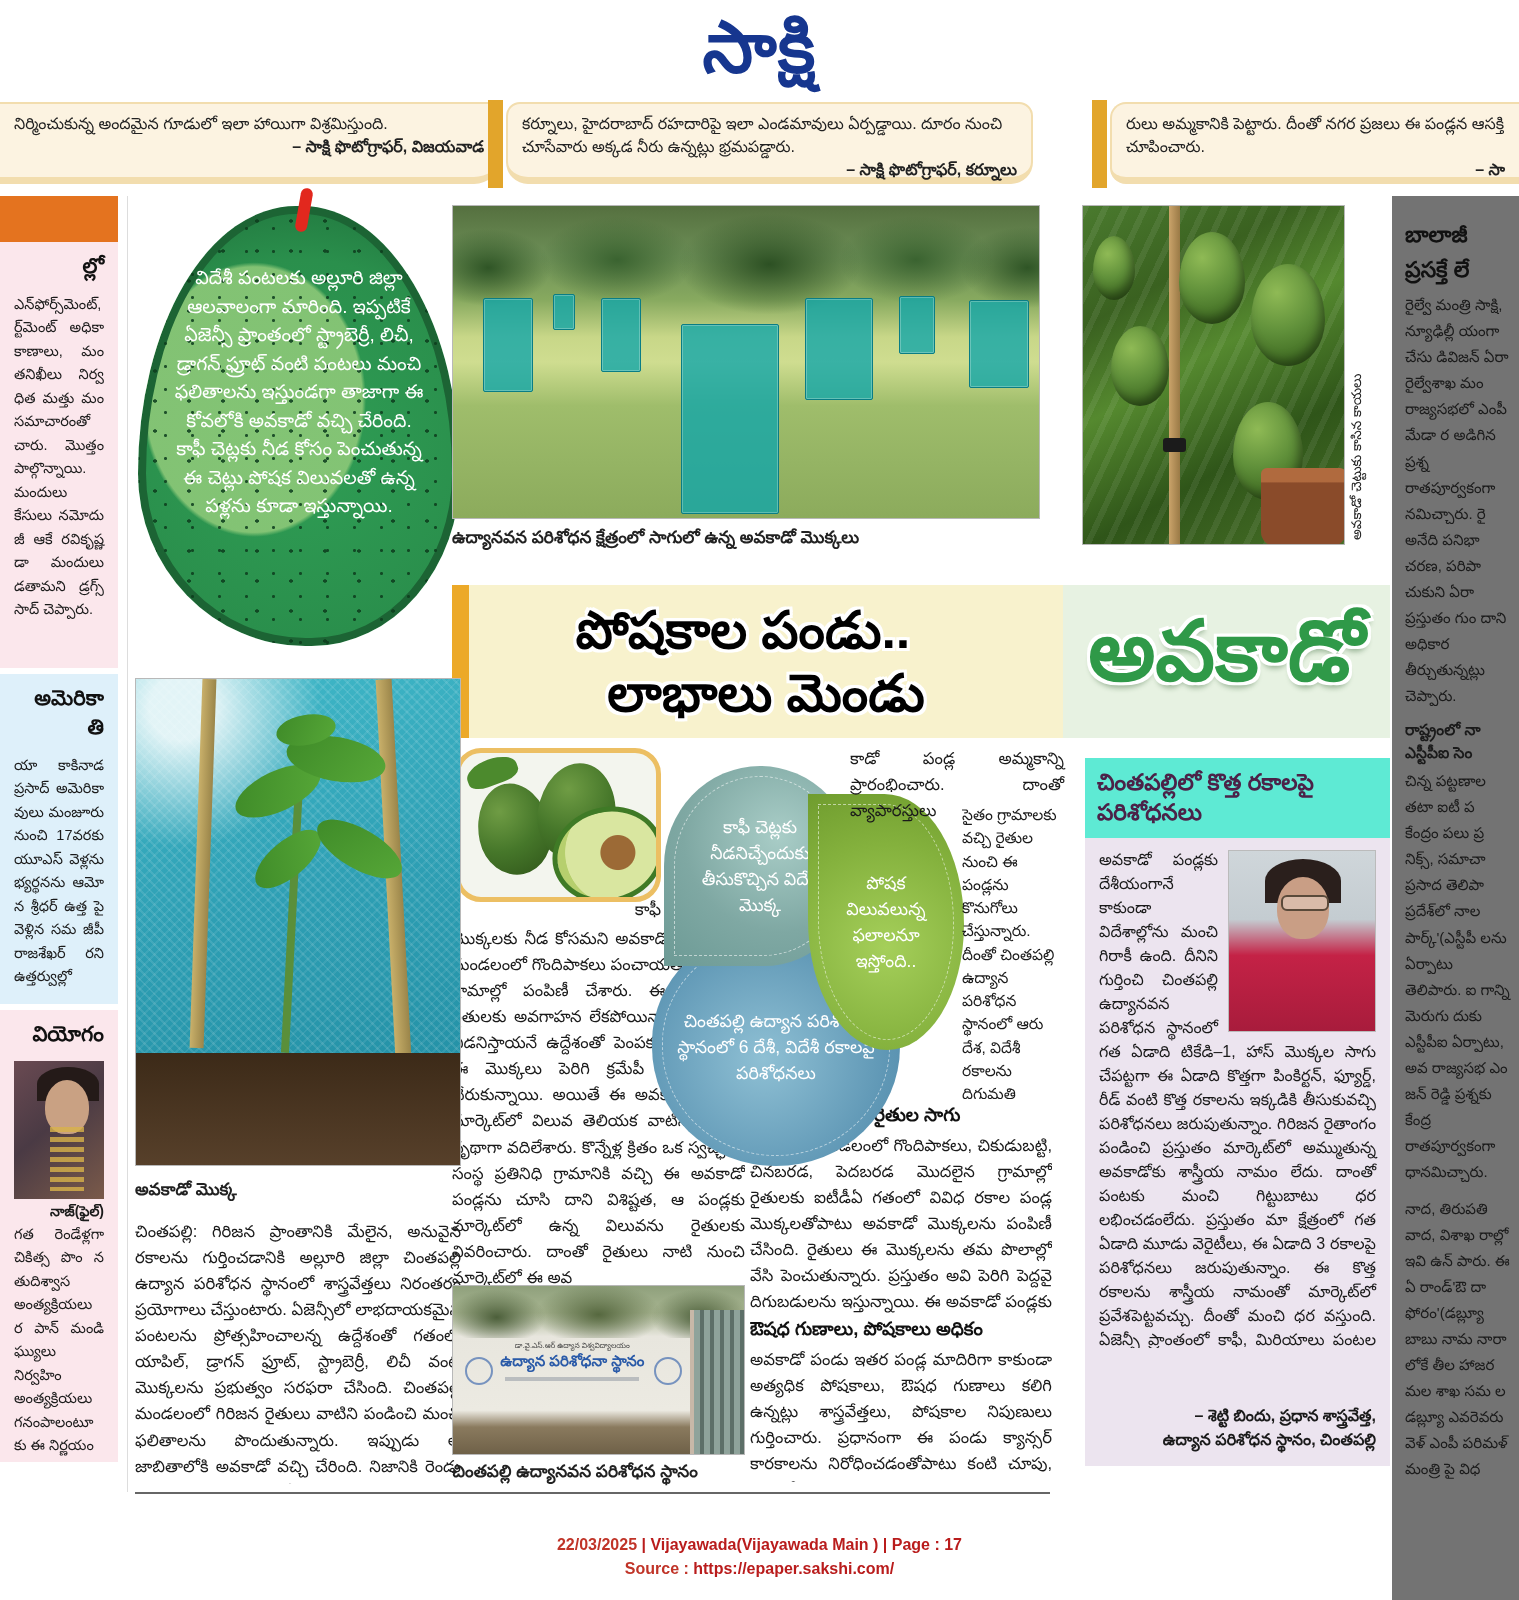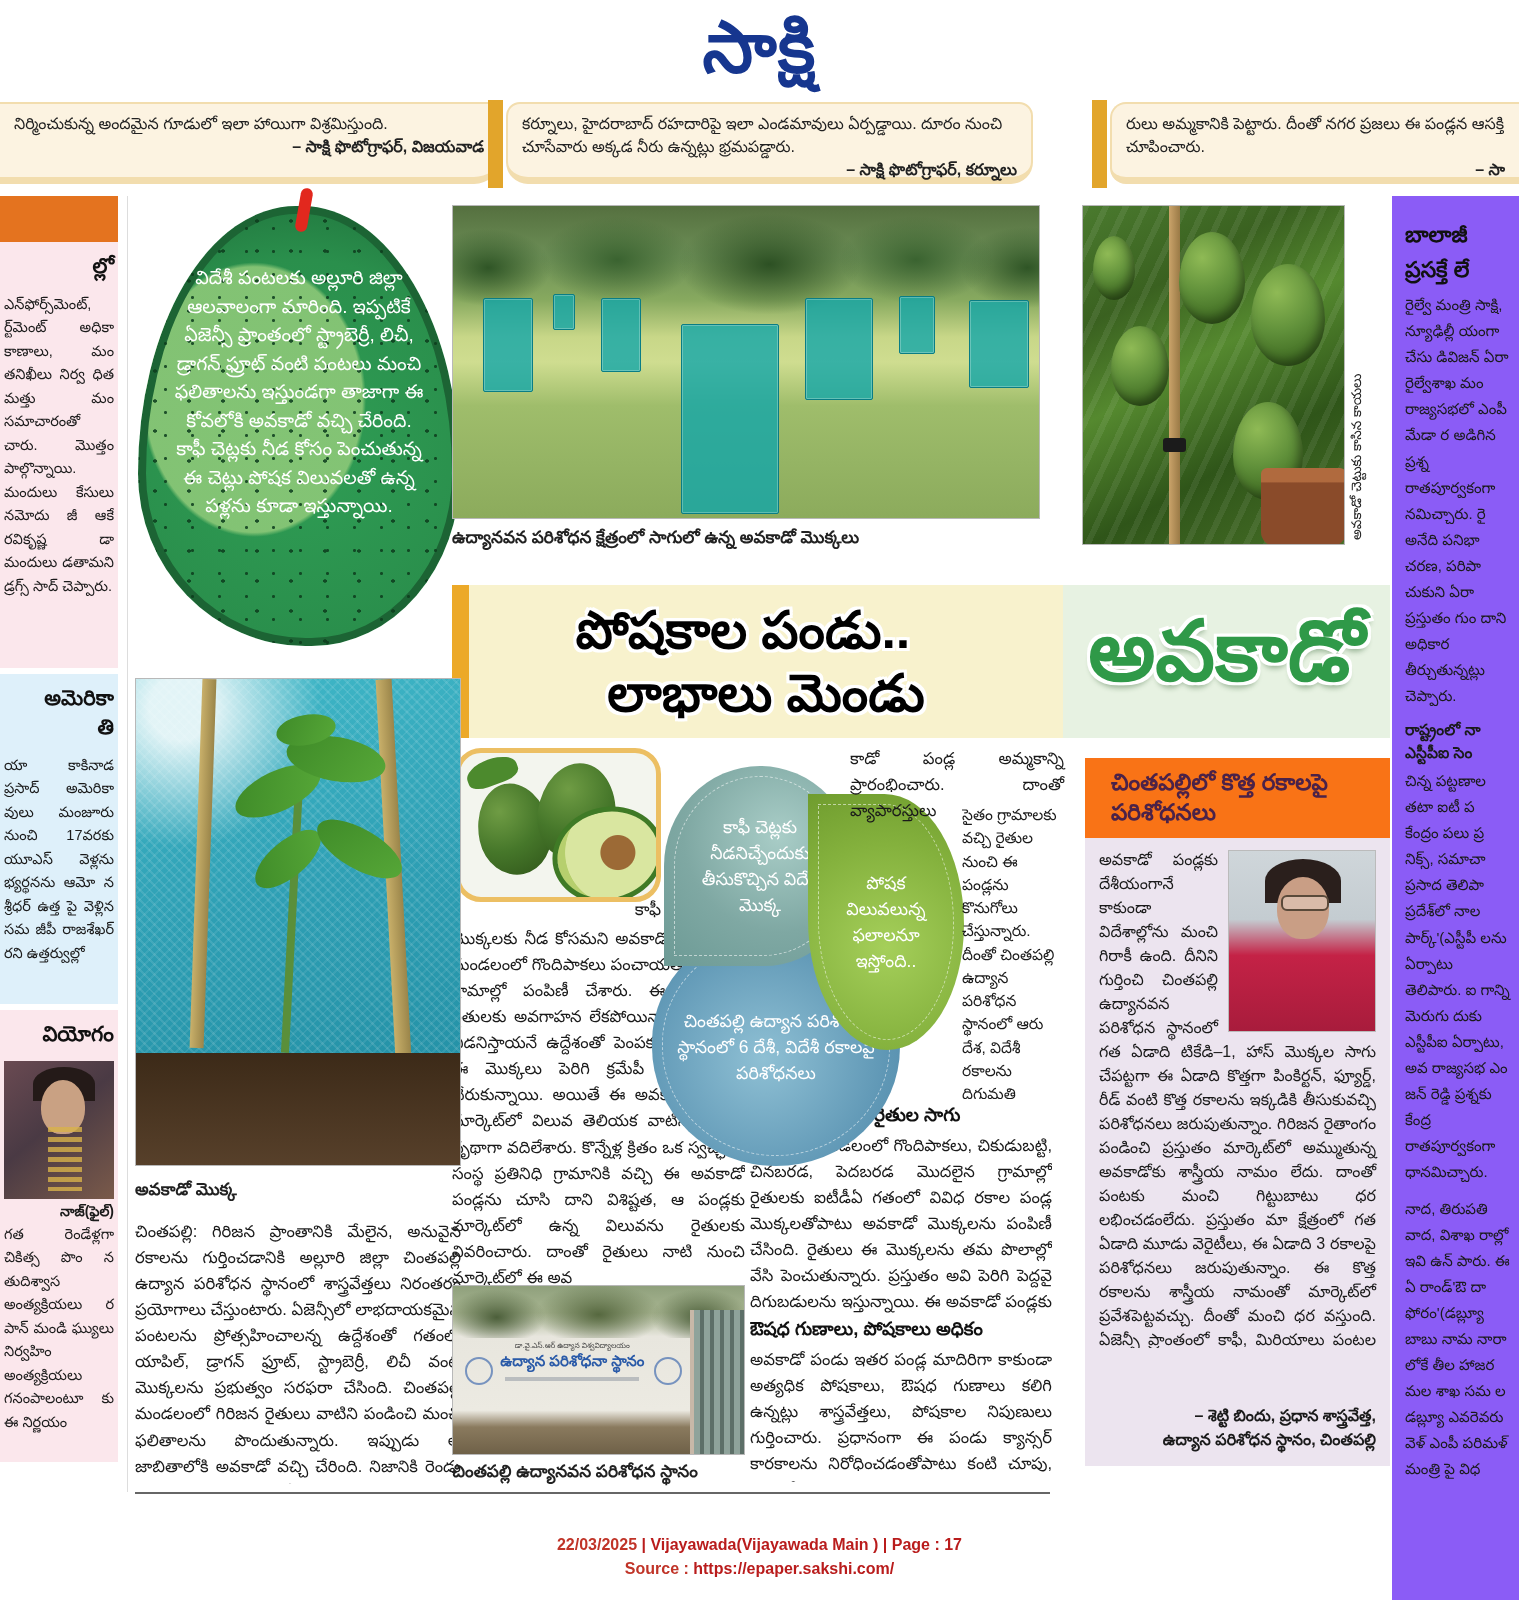--- a/index.html
+++ b/index.html
@@ -10,21 +10,21 @@
   .masthead{left:0;top:6px;width:100%;text-align:center;font-size:72px;font-weight:bold;color:#16368f;letter-spacing:1px;}
   
   .strip{background:#fcf3e1;border:2px solid #f2ddae;border-bottom-width:7px;box-sizing:border-box;
          padding:8px 14px;font-size:16px;line-height:1.45;color:#222;}
   .strip1{left:0;top:102px;width:500px;height:82px;border-left:none;border-radius:0 0 26px 0;}
   .strip2{left:506px;top:102px;width:527px;height:82px;border-radius:14px 14px 22px 22px;}
   .strip3{left:1110px;top:102px;width:409px;height:82px;border-right:none;border-radius:16px 0 0 16px;}
   .gold-bar{background:#e2a52b;width:15px;height:88px;}
   .cap-credit{text-align:right;font-weight:bold;}
   
-  .lc{left:0;width:118px;box-sizing:border-box;padding:8px 4px;overflow:hidden;text-align:right;}
+  .lc{left:0;width:118px;box-sizing:border-box;padding:8px 14px;overflow:hidden;text-align:right;}
   .lc-orange{top:196px;height:46px;background:#e4731f;padding:0;}
   .lc-pink1{top:242px;height:426px;background:#fbe7ec;}
   .lc-blue{top:674px;height:330px;background:#def0fa;}
   .lc-pink2{top:1010px;height:452px;background:#fbe7ec;}
   .lc h3{margin:4px 0 10px;font-size:21px;color:#111;}
   .lc .tx{font-size:14.5px;line-height:1.62;}
   .lc-photo{width:100%;height:138px;margin:6px 0 4px;position:relative;overflow:hidden;
             background:linear-gradient(140deg,#6a4a52 0%,#4a3a44 45%,#7a5a4a 100%);}
   .lc-photo .face{position:absolute;left:34%;top:14%;width:44px;height:54px;background:#c9a183;border-radius:50% 50% 45% 45%;}
   .lc-photo .hair{position:absolute;left:26%;top:4%;width:62px;height:34px;background:#241a18;border-radius:50% 50% 0 0;}
@@ -124,30 +124,30 @@
                 radial-gradient(ellipse 70px 40px at 85% 60%, #4c5f3a 0%, transparent 70%);}
   .sign{position:absolute;left:9%;top:33%;width:64%;text-align:center;}
   .sign .s1{font-size:7.5px;color:#444;}
   .sign .s2{font-size:15px;font-weight:bold;color:#2a5aa8;}
   .sign .s3{margin:4px auto 0;width:72%;height:4px;background:#9aa0a8;opacity:.6;}
   .emblem{position:absolute;width:24px;height:24px;border:2px solid #2a5aa8;border-radius:50%;opacity:.6;}
   .gate{position:absolute;right:0;top:14%;width:50px;height:86%;
      background:repeating-linear-gradient(90deg,#8fa39b 0 6px,#5d6f68 6px 10px);border-left:4px solid #c8b8a8;}
   
   .research{left:1085px;top:758px;width:305px;height:708px;background:#ece4ef;box-sizing:border-box;overflow:hidden;}
-  .rb-head{background:#f97316;padding:10px 26px;font-weight:bold;font-size:23px;color:#4b2248;line-height:1.3;}
+  .rb-head{background:#5eead4;padding:10px 12px;font-weight:bold;font-size:23px;color:#4b2248;line-height:1.3;}
   .rb-body{padding:10px 14px 0;font-size:16px;line-height:1.5;text-align:justify;height:500px;overflow:hidden;}
   .portrait{float:right;width:148px;height:182px;margin:2px 0 6px 10px;border:1px solid #bbb;position:relative;box-sizing:border-box;
      background:linear-gradient(180deg,#cfd6da 0%,#c4ccd1 38%,#c42246 58%,#a81c3c 100%);}
   .portrait .pface{position:absolute;left:48px;top:26px;width:52px;height:62px;background:#c99e85;border-radius:50% 50% 45% 45%;}
   .portrait .phair{position:absolute;left:36px;top:8px;width:76px;height:44px;background:#2a1f1c;border-radius:50% 50% 0 0;}
   .portrait .pglass{position:absolute;left:52px;top:44px;width:44px;height:12px;border:2px solid #5a4a3a;border-radius:6px;background:rgba(255,255,255,.3);}
   .rb-sig{position:absolute;right:14px;bottom:14px;text-align:right;font-weight:bold;font-size:16px;line-height:1.5;}
   
-  .rc{left:1392px;top:196px;width:127px;height:1404px;background:#8b5cf6;box-sizing:border-box;
+  .rc{left:1392px;top:196px;width:127px;height:1404px;background:#737373;box-sizing:border-box;
       padding:26px 8px 0 13px;overflow:hidden;}
   .rc h2{margin:0 0 4px;font-size:22px;color:#111;}
   .rc .tx{font-size:15px;line-height:1.74;text-align:left;}
   .rc .sub2{font-weight:bold;font-size:15.5px;line-height:1.5;margin:8px 0 4px;}
   .hr{left:135px;top:1492px;width:915px;height:2px;background:#666;}
   
   .footer{left:0;width:100%;text-align:center;font-size:16px;font-weight:bold;}
   .f-red{color:#c03428;}
   .f-blue{color:#b91c1c;}
 </style>

